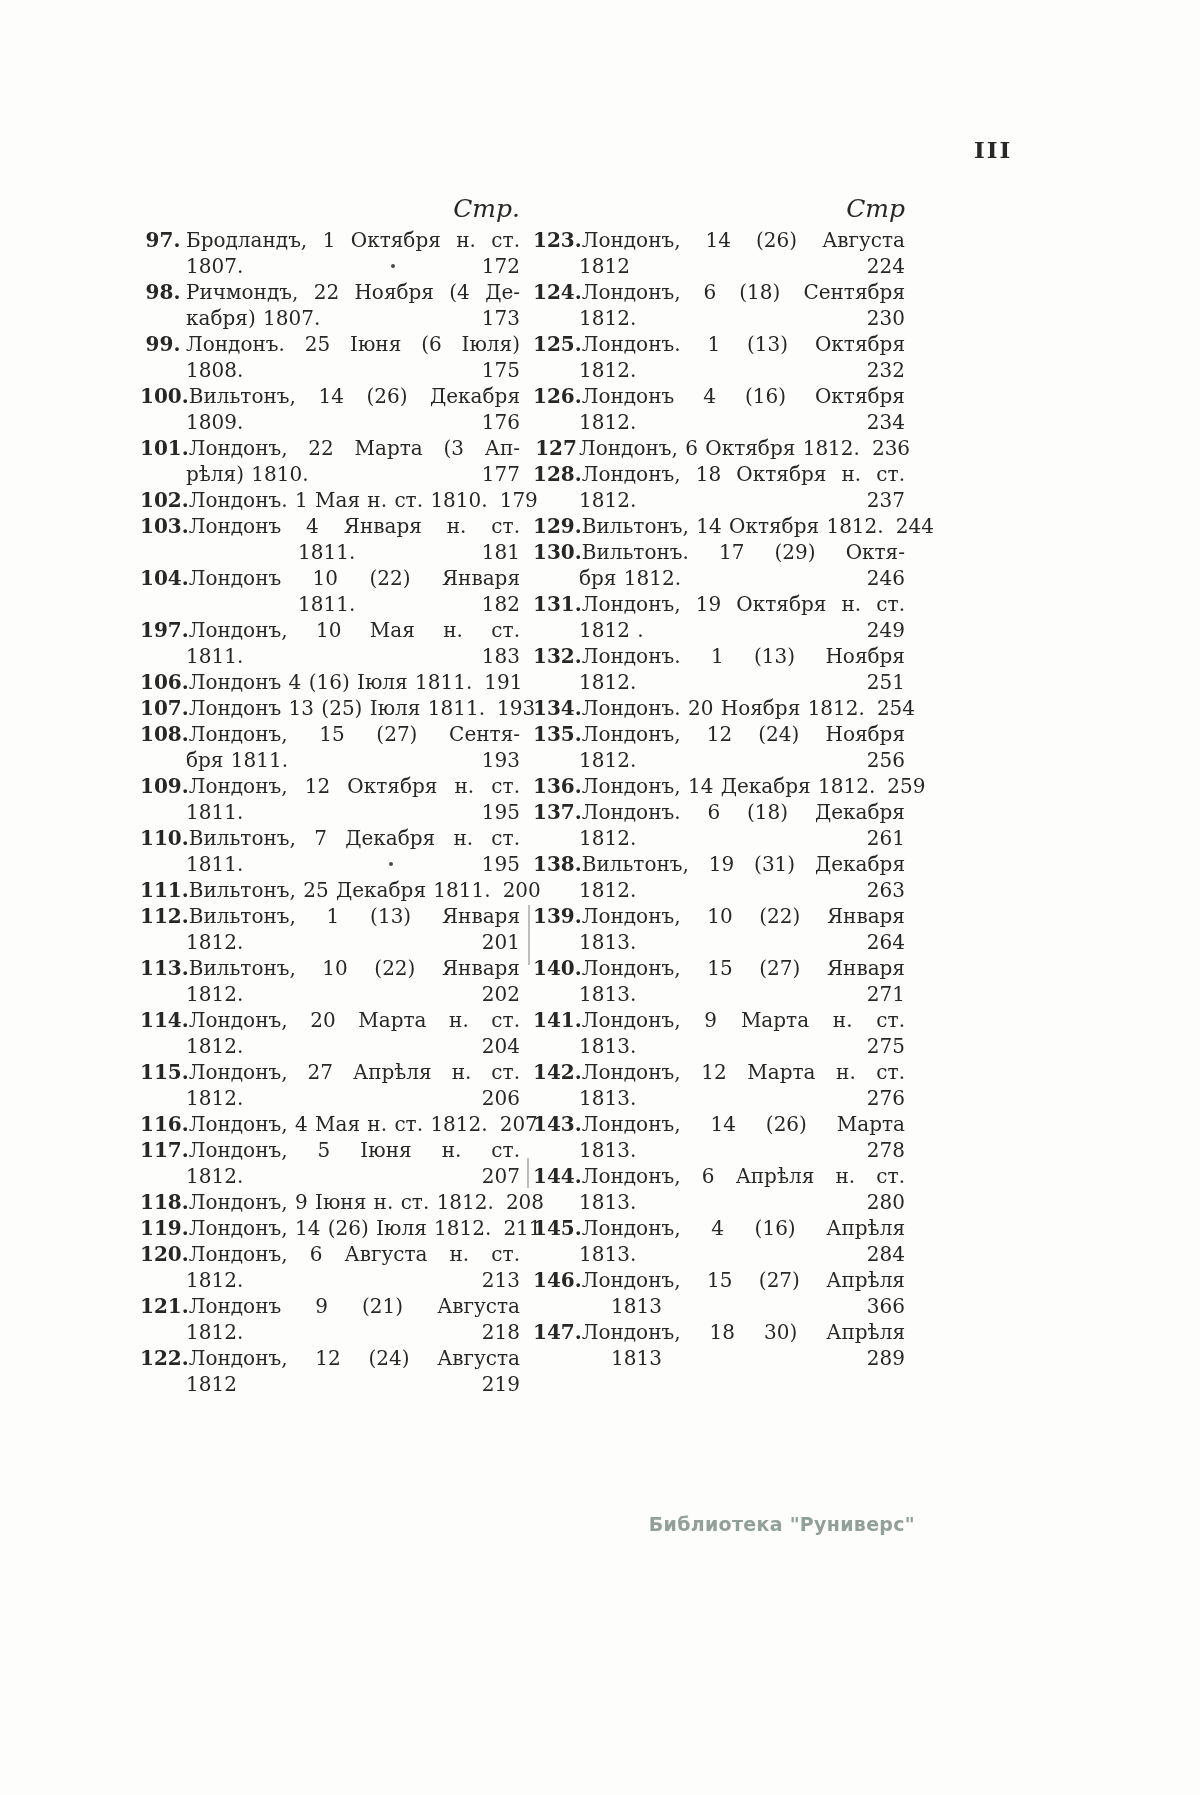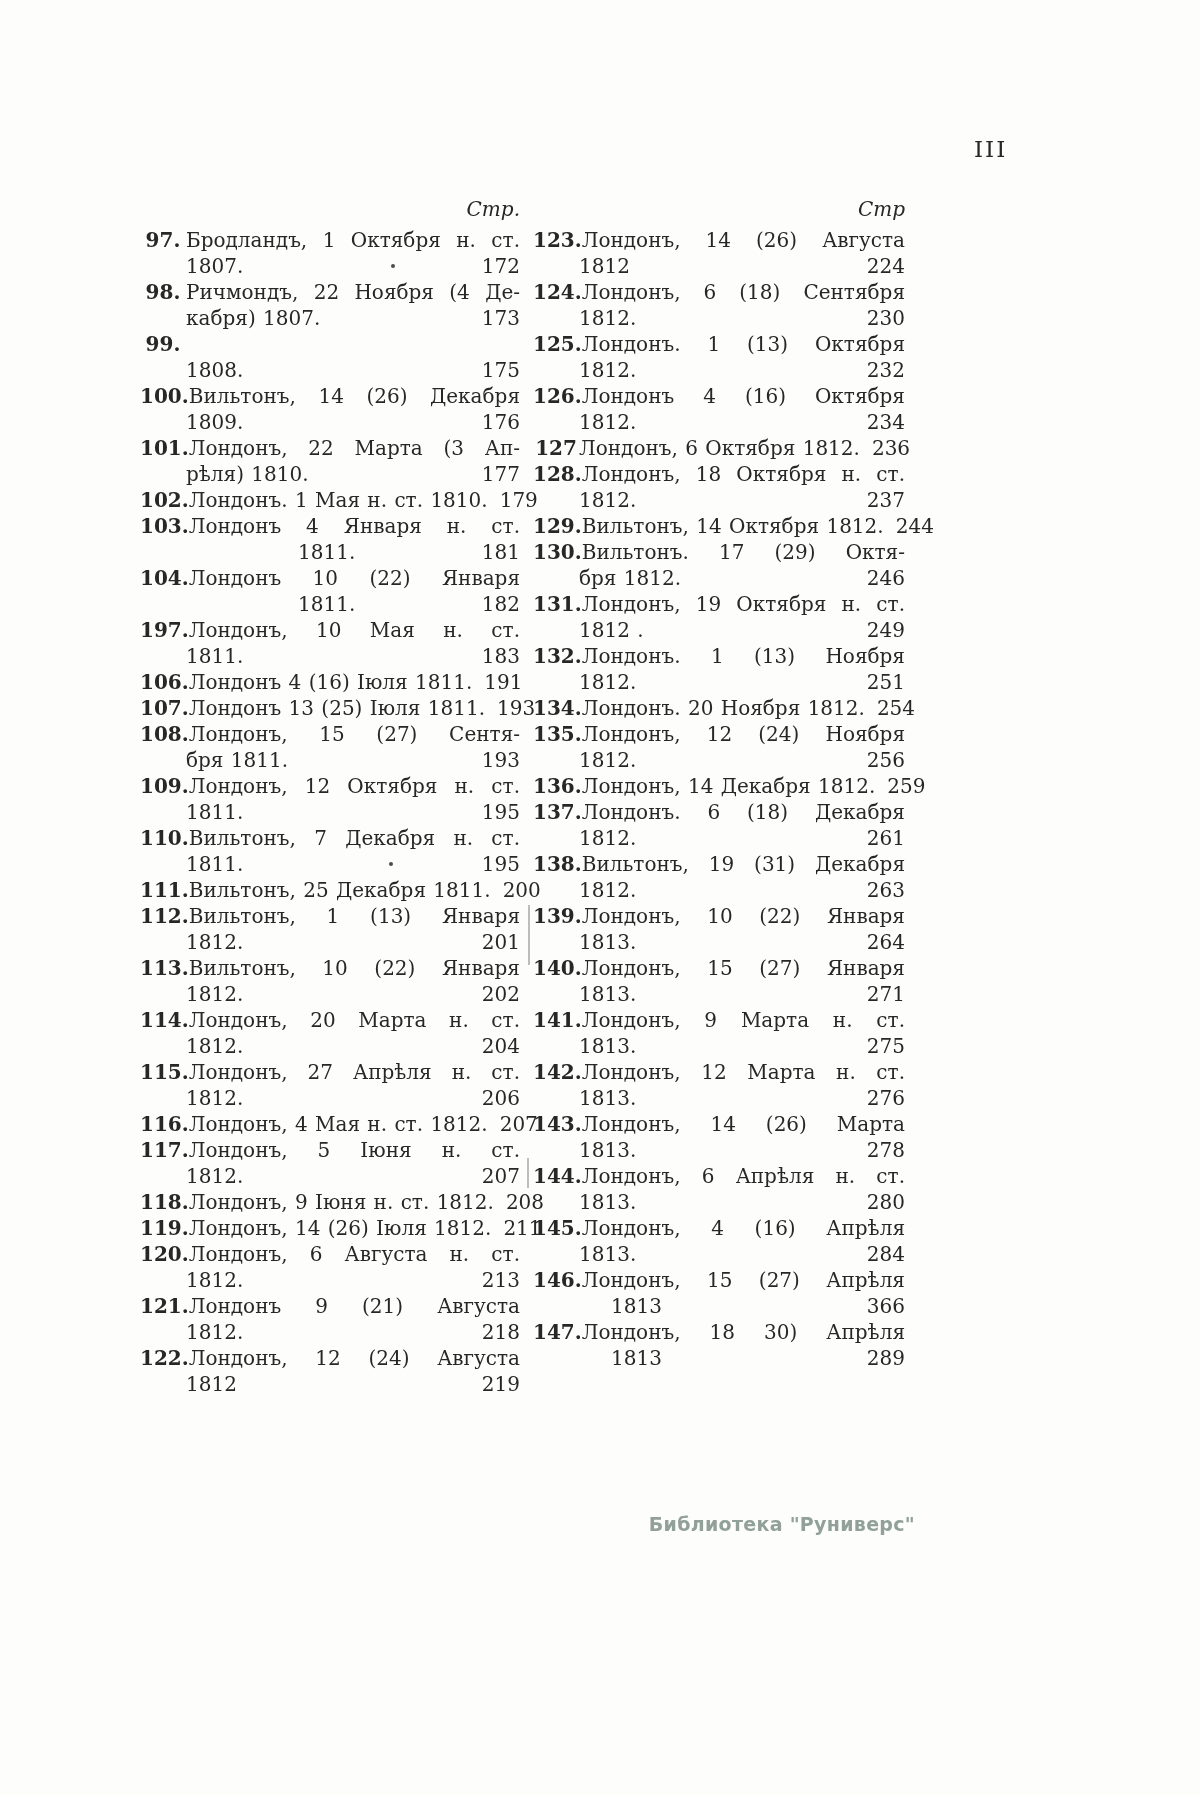--- a/index.html
+++ b/index.html
@@ -13,30 +13,31 @@
     color: var(--ink, #272727);
     font-family: "DejaVu Serif", serif;
   }
   .page { position: absolute; inset: 0; }
 
   .folio {
     position: absolute;
     left: 974px; top: 136px;
     font-size: 23px;
     letter-spacing: 2px;
+    font-weight: bold;
   }
 
   .col { position: absolute; top: 196px; }
   .col-left  { left: 140px; width: 380px; }
   .col-right { left: 533px; width: 372px; }
 
   .col-header {
     text-align: right;
     font-style: italic;
-    font-size: 20px;
+    font-size: 25px;
     line-height: 26px;
     margin-bottom: 5px;
   }
 
   .line {
     display: flex;
     align-items: baseline;
     font-size: 20px;
     line-height: 26px;
     word-spacing: 1px;
@@ -102,20 +103,21 @@
         <div class="line fill">
           <span class="num">98.</span>
           <span class="txt">Ричмондъ, 22 Ноября (4 Де-</span>
         </div>
         <div class="line" style="padding-left: 46px;">
           <span class="txt">кабря) 1807.</span>
           <span class="pg">173</span>
         </div>
         <div class="line fill">
           <span class="num">99.</span>
+          <span class="txt">Лондонъ. 25 Іюня (6 Іюля)</span>
         </div>
         <div class="line" style="padding-left: 46px;">
           <span class="txt">1808.</span>
           <span class="pg">175</span>
         </div>
         <div class="line fill">
           <span class="num">100.</span>
           <span class="txt">Вильтонъ, 14 (26) Декабря</span>
         </div>
         <div class="line" style="padding-left: 46px;">

